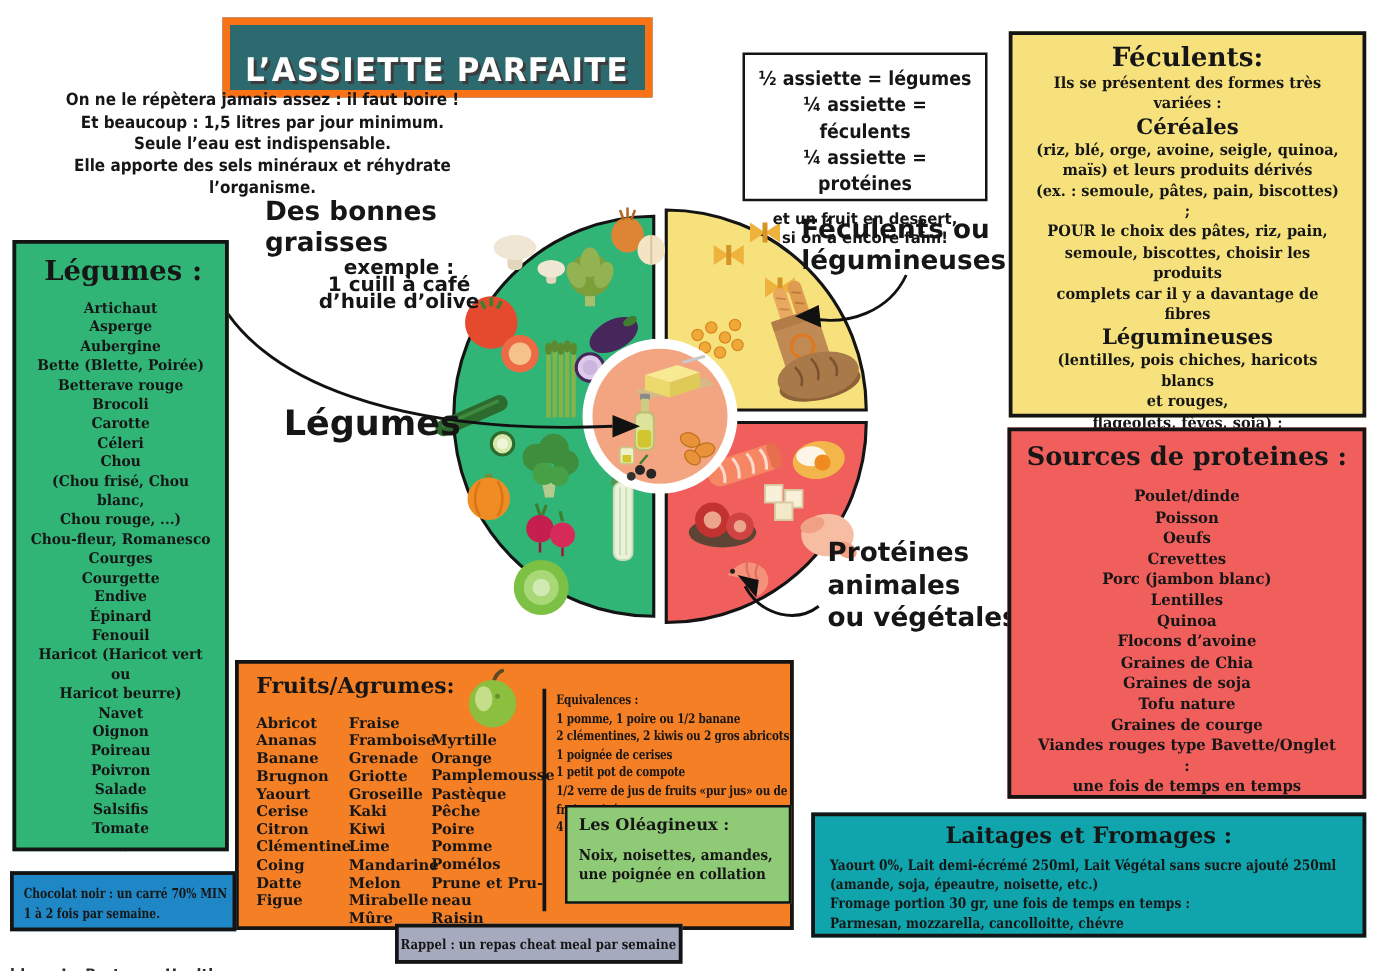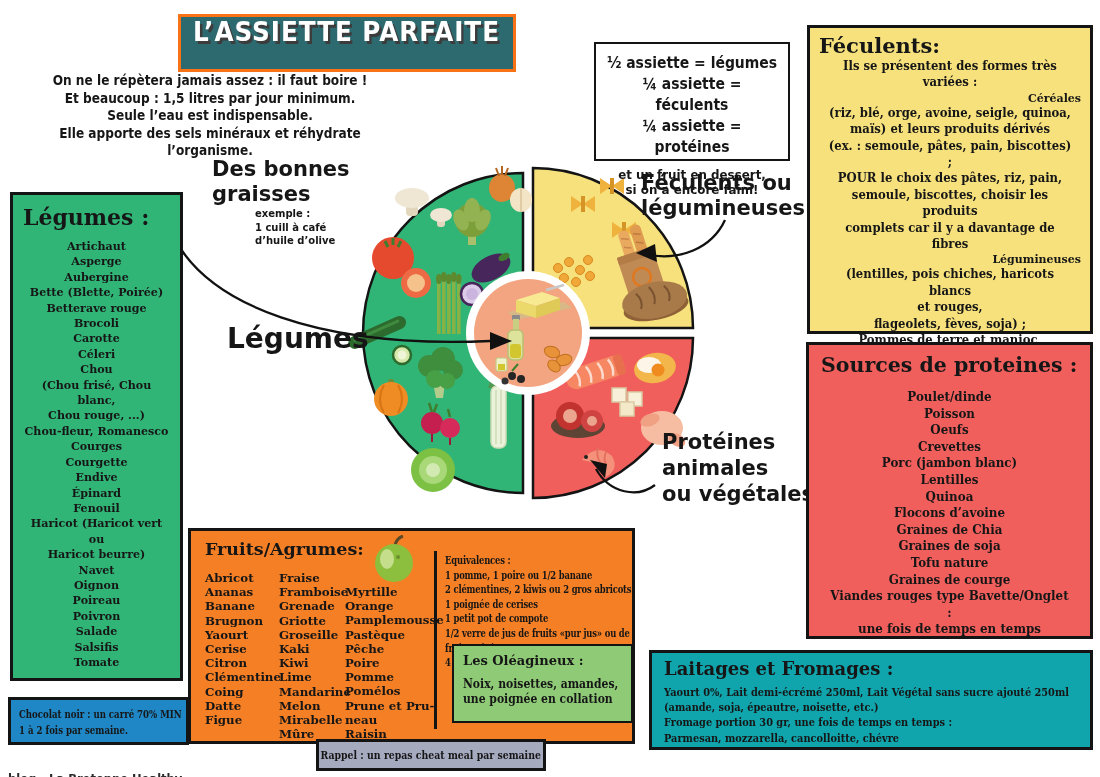--- a/index.html
+++ b/index.html
@@ -6,49 +6,49 @@
   .canvas{position:relative;width:1100px;height:777px;background:#fff;overflow:hidden;
           font-family:"DejaVu Serif","Liberation Serif",serif;color:#161616;font-weight:700;}
   .abs{position:absolute;}
   .sans{font-family:"DejaVu Sans","Liberation Sans",sans-serif;}
   .box{position:absolute;border:3px solid #141414;box-sizing:border-box;}
   .center{text-align:center;}
   .cond{transform:scaleX(.93);transform-origin:center;}
   .condL{transform:scaleX(.80);transform-origin:left top;}
 
   
-  .title-box{left:178px;top:14px;width:332px;height:52px;background:#2d6a70;border:3px solid #f97316;
-             display:flex;align-items:flex-start;justify-content:center;}
+  .title-box{left:178px;top:14px;width:332px;height:52px;background:#2d6a70;border:6px solid #f97316;
+             display:flex;align-items:flex-end;justify-content:center;}
   .title-box span{font-size:26px;letter-spacing:1px;color:#fff;text-shadow:2.5px 2.5px 0 #3c3c3c;
                   transform:scaleX(.95);white-space:nowrap;}
 
   
   .intro{left:0;top:72px;width:420px;font-size:13.5px;line-height:17.6px;text-align:center;
          transform:scaleX(.9);transform-origin:center top;}
 
   
   .ratio-box{left:594px;top:42px;width:196px;height:119px;background:#fff;border:2.5px solid #141414;
              box-sizing:border-box;padding-top:9px;}
   .ratio-main{font-size:15.5px;line-height:21px;text-align:center;transform:scaleX(.9);}
   .ratio-note{margin-top:9px;font-size:12.5px;line-height:15px;text-align:center;transform:scaleX(.95);}
 
   
   .feculents{left:807px;top:25px;width:286px;height:309px;background:#f6e17c;padding:5px 9px;}
-  .bigtitle{font-size:21px;}
+  .bigtitle{font-size:21px;text-align:center;}
   .t13{font-size:12.5px;line-height:16.4px;}
-  .subt{font-size:11px;margin-top:1px;text-align:right;}
+  .subt{font-size:17px;margin-top:1px;}
 
   
   .legumes{left:10px;top:192px;width:173px;height:489px;background:#31b577;padding:7px 6px;}
   .legumes .bigtitle{font-size:22px;margin:2px 0 9px 4px;}
   .leg-list{font-size:11.8px;line-height:15.4px;text-align:center;transform:scaleX(.94);}
 
   
   .plate-label{font-size:21px;line-height:24.5px;}
-  .small-cap{font-size:10px;line-height:13.5px;}
+  .small-cap{font-size:16px;line-height:13.5px;text-align:center;}
 
   
   .fruits{left:188px;top:512px;width:447px;height:216px;background:#f57f25;margin-top:16px;}
   .fruits-title{position:absolute;left:14px;top:8px;font-size:17.5px;}
   .fcol{position:absolute;font-size:11.8px;line-height:14.2px;white-space:nowrap;}
   .fcol1{left:14px;top:40px;}
   .fcol2{left:88px;top:40px;}
   .fcol3{left:154px;top:54px;}
   .fdivider{position:absolute;left:243px;top:20px;bottom:12px;width:2.5px;background:#141414;}
   .equiv{position:absolute;left:254px;top:22px;width:230px;font-size:10.5px;line-height:14.6px;

